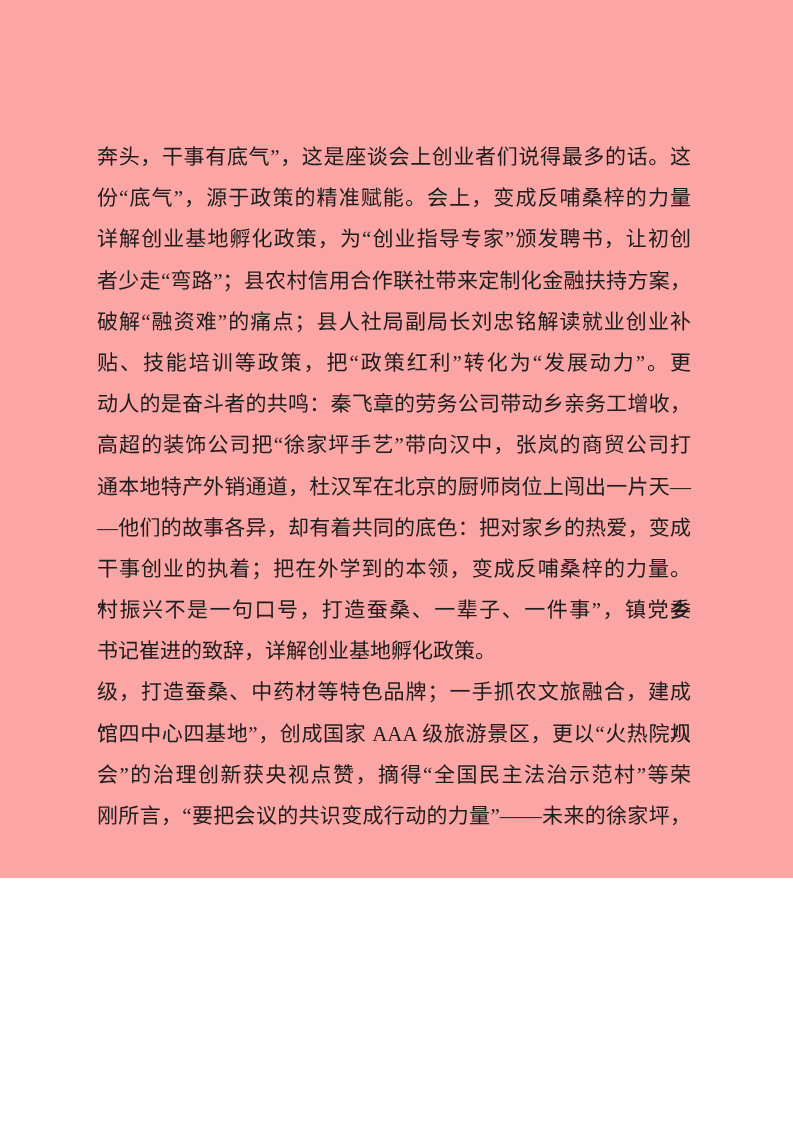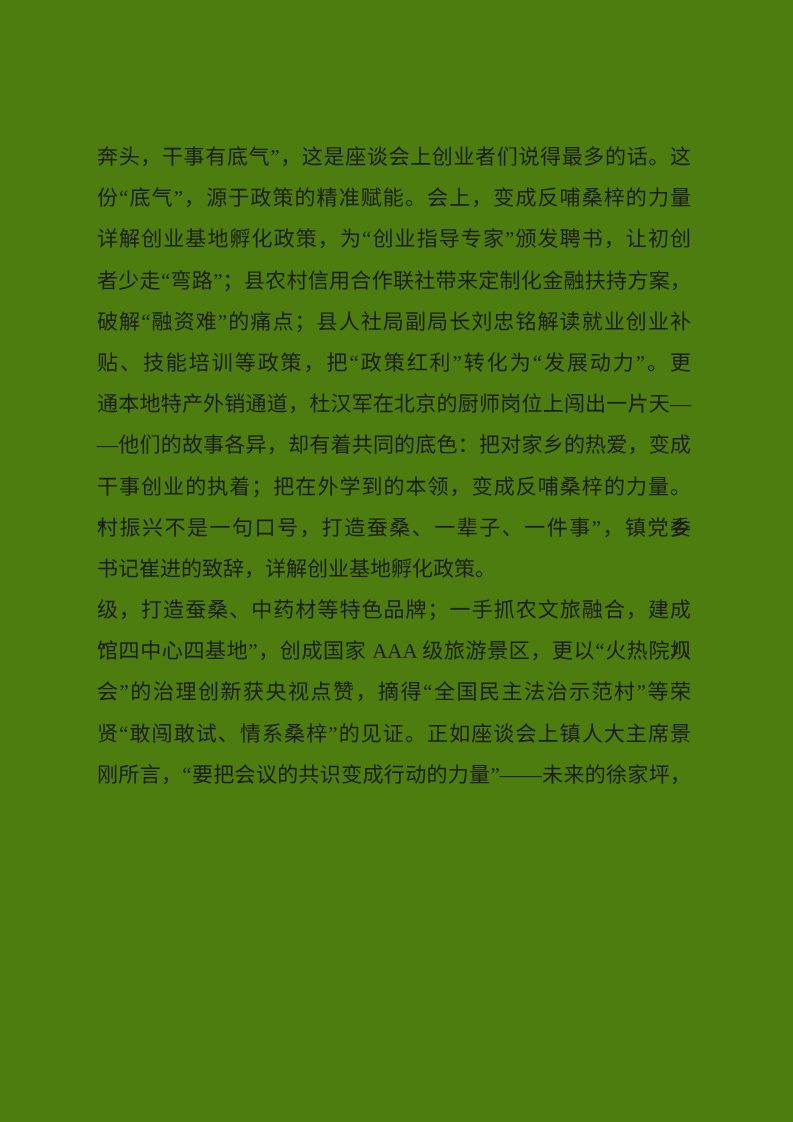--- a/index.html
+++ b/index.html
@@ -3,22 +3,22 @@
 <meta charset="utf-8">
 <style>
   html, body {
     margin: 0;
     padding: 0;
     background: #ffffff;
   }
   .page {
     position: relative;
     width: 793px;
-    height: 1122px;
-    background: #4d7c0f;
+    height: 878px;
+    background: #fca5a5;
     overflow: hidden;
     font-family: "Liberation Serif", serif;
   }
   .text-block {
     position: absolute;
     left: 97px;
     top: 137px;
     width: 594px;
     font-size: 21px;
     line-height: 41.2px;
@@ -45,27 +45,28 @@
 
 <div class="page">
   <div class="text-block" id="text-block">
       <div class="para">
         <div class="line">奔头，干事有底气”，这是座谈会上创业者们说得最多的话。这</div>
         <div class="line">份“底气”，源于政策的精准赋能。会上，变成反哺桑梓的力量</div>
         <div class="line">详解创业基地孵化政策，为“创业指导专家”颁发聘书，让初创</div>
         <div class="line">者少走“弯路”；县农村信用合作联社带来定制化金融扶持方案，</div>
         <div class="line">破解“融资难”的痛点；县人社局副局长刘忠铭解读就业创业补</div>
         <div class="line">贴、技能培训等政策，把“政策红利”转化为“发展动力”。更</div>
+        <div class="line">动人的是奋斗者的共鸣：秦飞章的劳务公司带动乡亲务工增收，</div>
+        <div class="line">高超的装饰公司把“徐家坪手艺”带向汉中，张岚的商贸公司打</div>
         <div class="line">通本地特产外销通道，杜汉军在北京的厨师岗位上闯出一片天—</div>
         <div class="line">—他们的故事各异，却有着共同的底色：把对家乡的热爱，变成</div>
         <div class="line">干事创业的执着；把在外学到的本领，变成反哺桑梓的力量。“乡</div>
         <div class="line">村振兴不是一句口号，打造蚕桑、一辈子、一件事”，镇党委</div>
         <div class="line left-last">书记崔进的致辞，详解创业基地孵化政策。</div>
       </div>
       <div class="para">
         <div class="line">级，打造蚕桑、中药材等特色品牌；一手抓农文旅融合，建成“八</div>
         <div class="line">馆四中心四基地”，创成国家 AAA 级旅游景区，更以“火热院坝</div>
         <div class="line">会”的治理创新获央视点赞，摘得“全国民主法治示范村”等荣</div>
-        <div class="line">贤“敢闯敢试、情系桑梓”的见证。正如座谈会上镇人大主席景</div>
         <div class="line">刚所言，“要把会议的共识变成行动的力量”——未来的徐家坪，</div>
       </div>
     </div>
 </div>
 
 </body></html>

